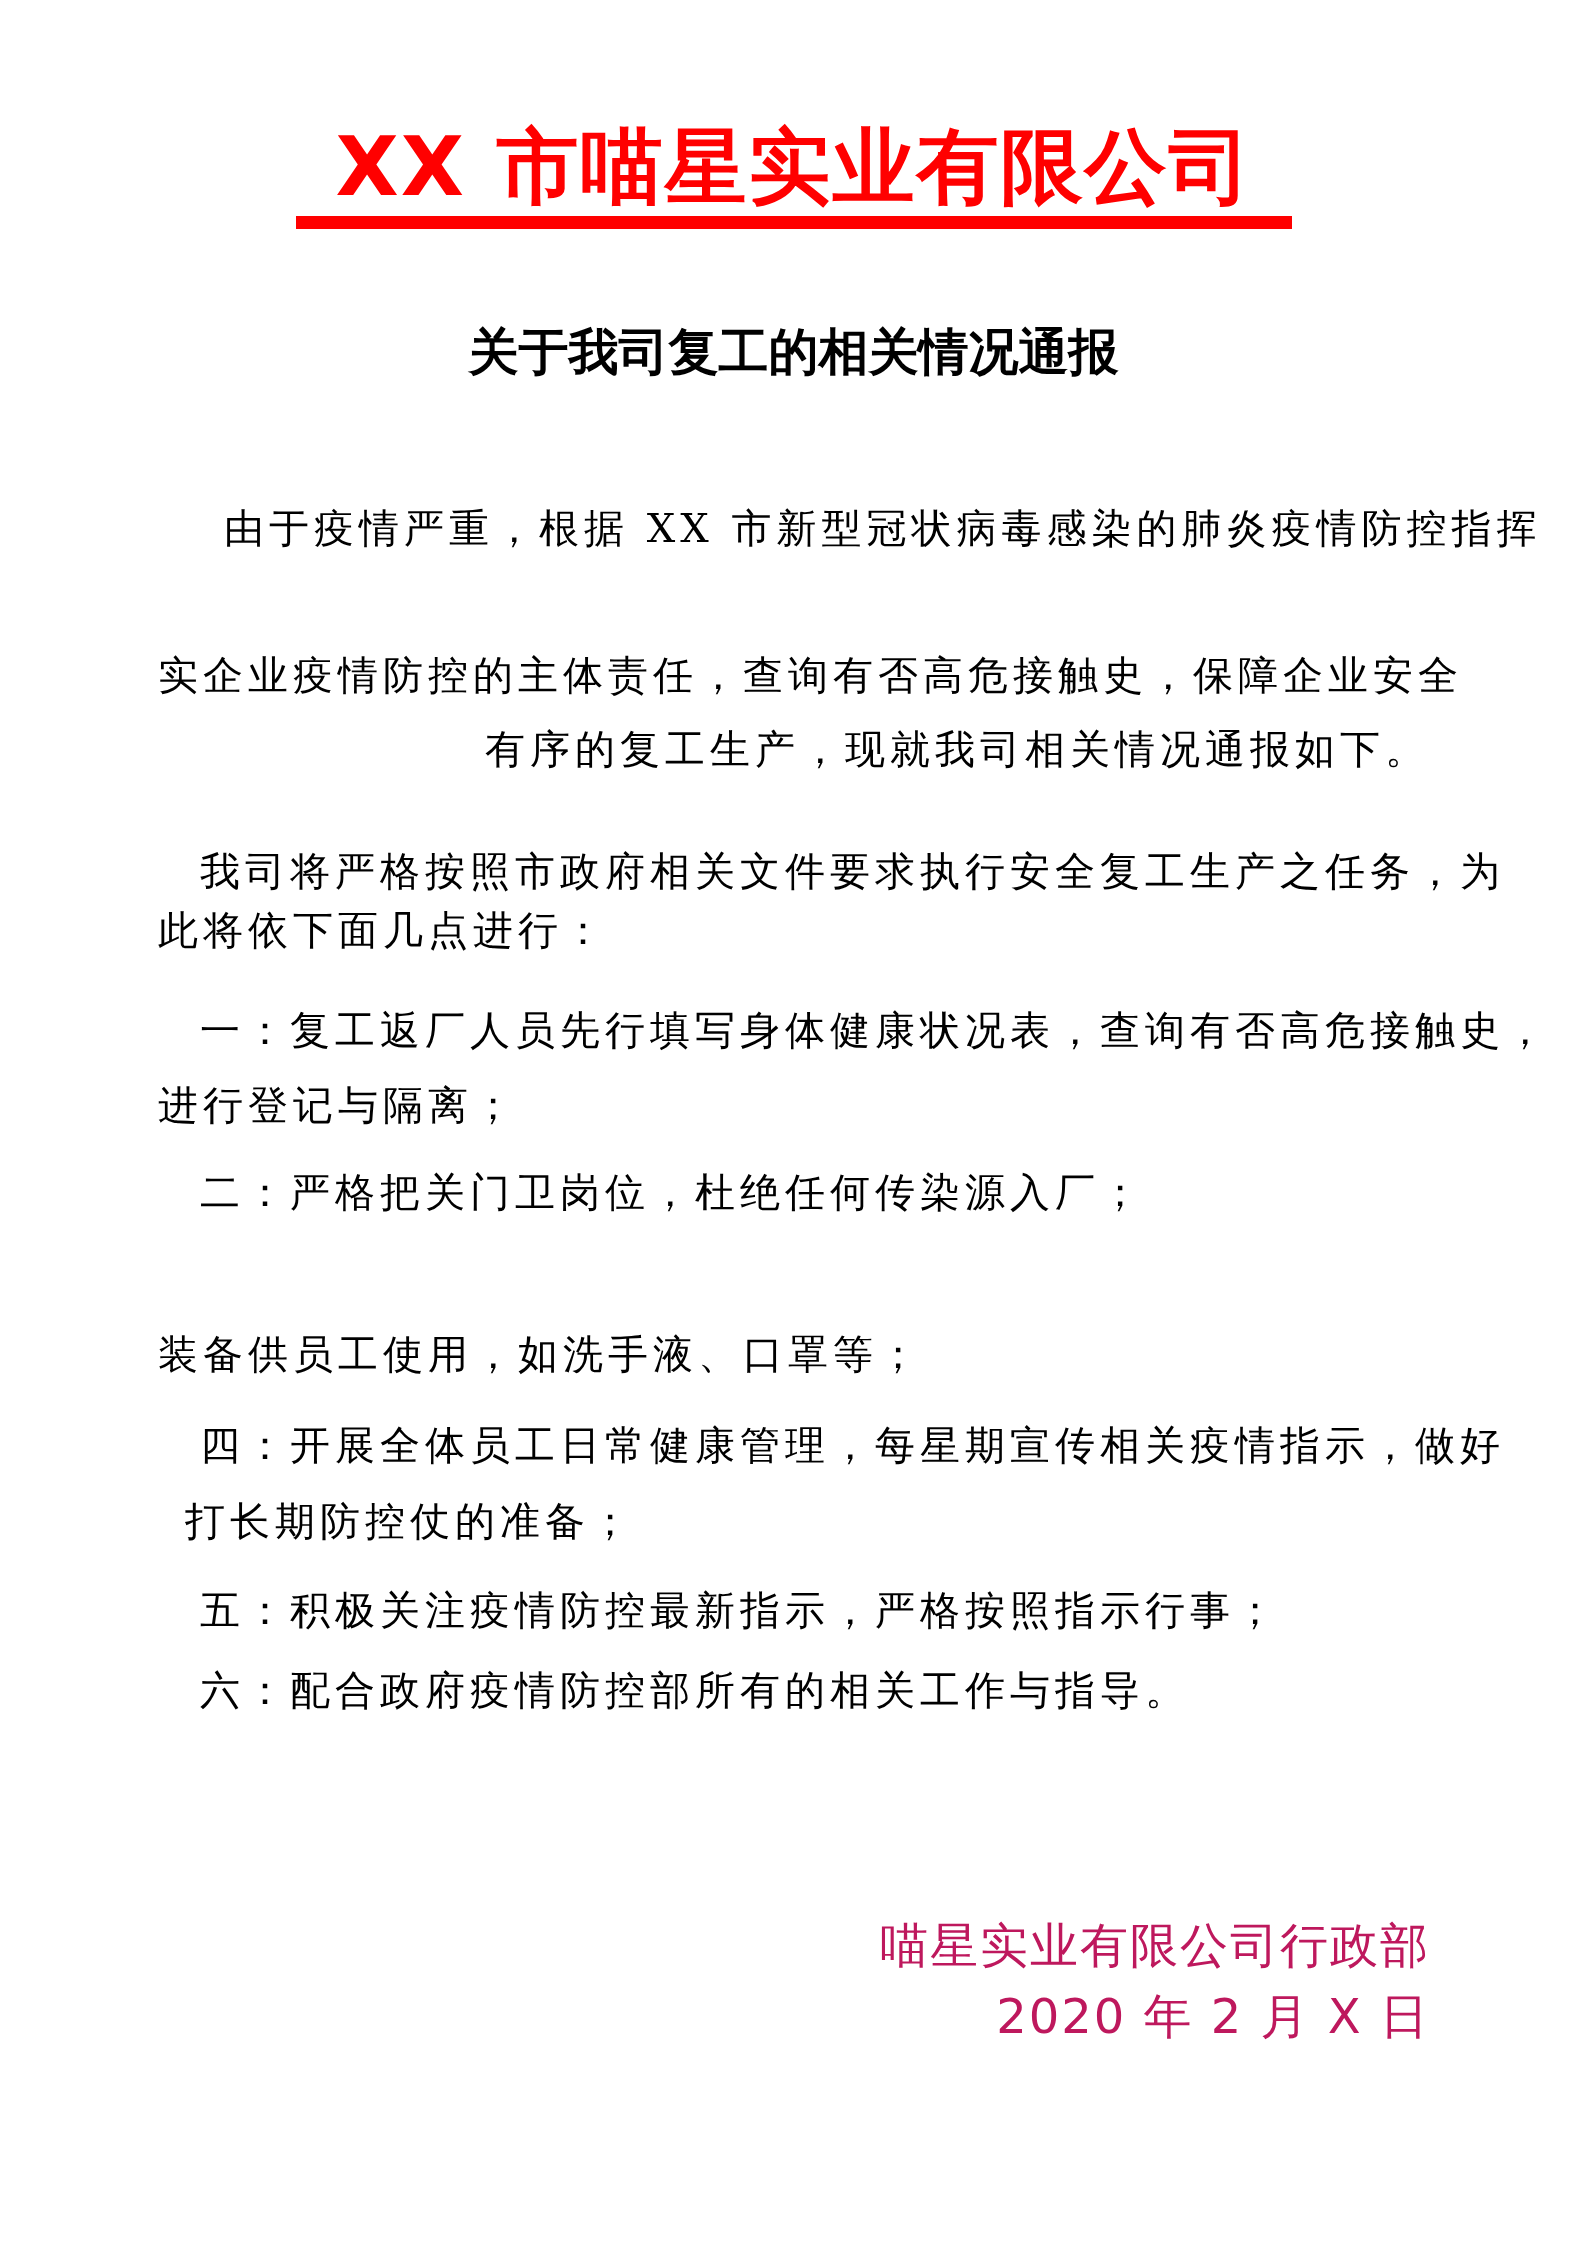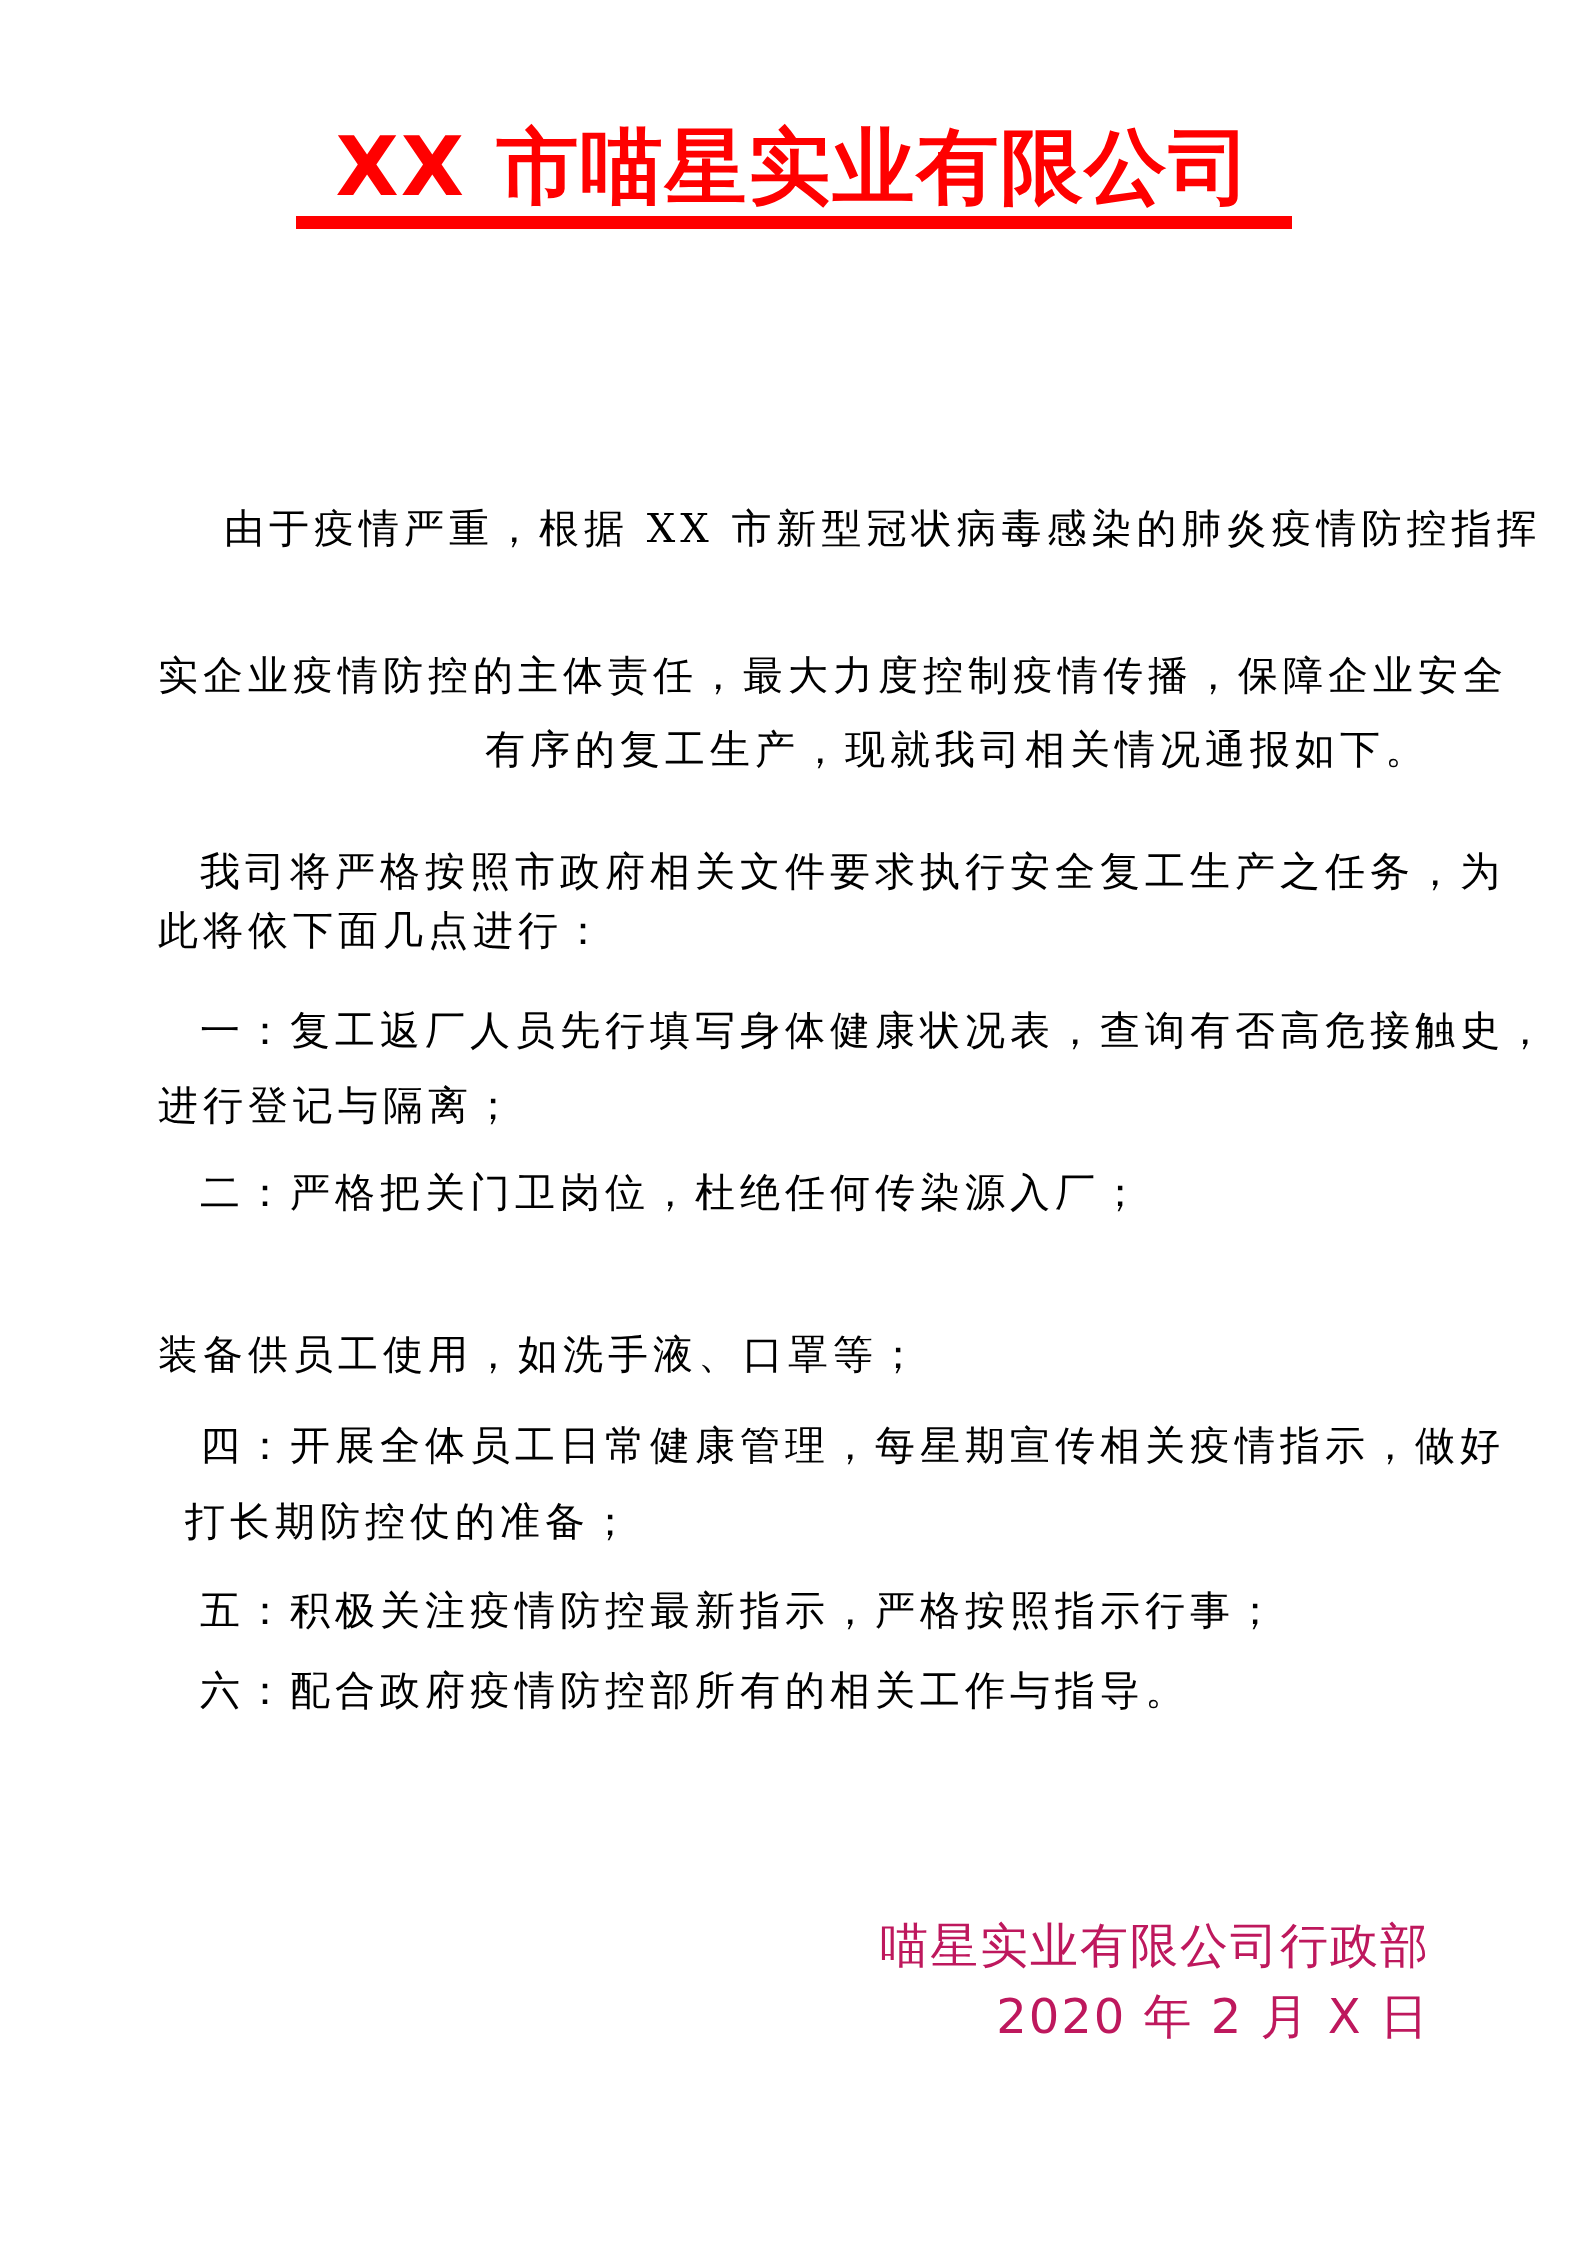--- a/index.html
+++ b/index.html
@@ -32,23 +32,24 @@
   }
 </style>
 </head>
 <body>
 
 <div class="page">
 
   <div class="company-title">XX 市喵星实业有限公司</div>
   <div class="title-rule"></div>
 
+  <div class="subtitle">关于我司复工的相关情况通报</div>
 
   <div class="line indent-first" style="top:503px;">由于疫情严重，根据 XX 市新型冠状病毒感染的肺炎疫情防控指挥</div>
-  <div class="line" style="top:650px;">实企业疫情防控的主体责任，最大力度控制疫情传播，保障企业安全</div>
+  <div class="line" style="top:650px;">实企业疫情防控的主体责任，查询有否高危接触史，保障企业安全</div>
   <div class="line" style="top:724px;text-align:right;">有序的复工生产，现就我司相关情况通报如下。</div>
 
   <div class="line indent" style="top:830px;margin-top:16px;">我司将严格按照市政府相关文件要求执行安全复工生产之任务，为</div>
   <div class="line" style="top:905px;">此将依下面几点进行：</div>
 
   <div class="line indent" style="top:1005px;">一：复工返厂人员先行填写身体健康状况表，查询有否高危接触史，</div>
   <div class="line" style="top:1080px;">进行登记与隔离；</div>
 
   <div class="line indent" style="top:1167px;">二：严格把关门卫岗位，杜绝任何传染源入厂；</div>
 

